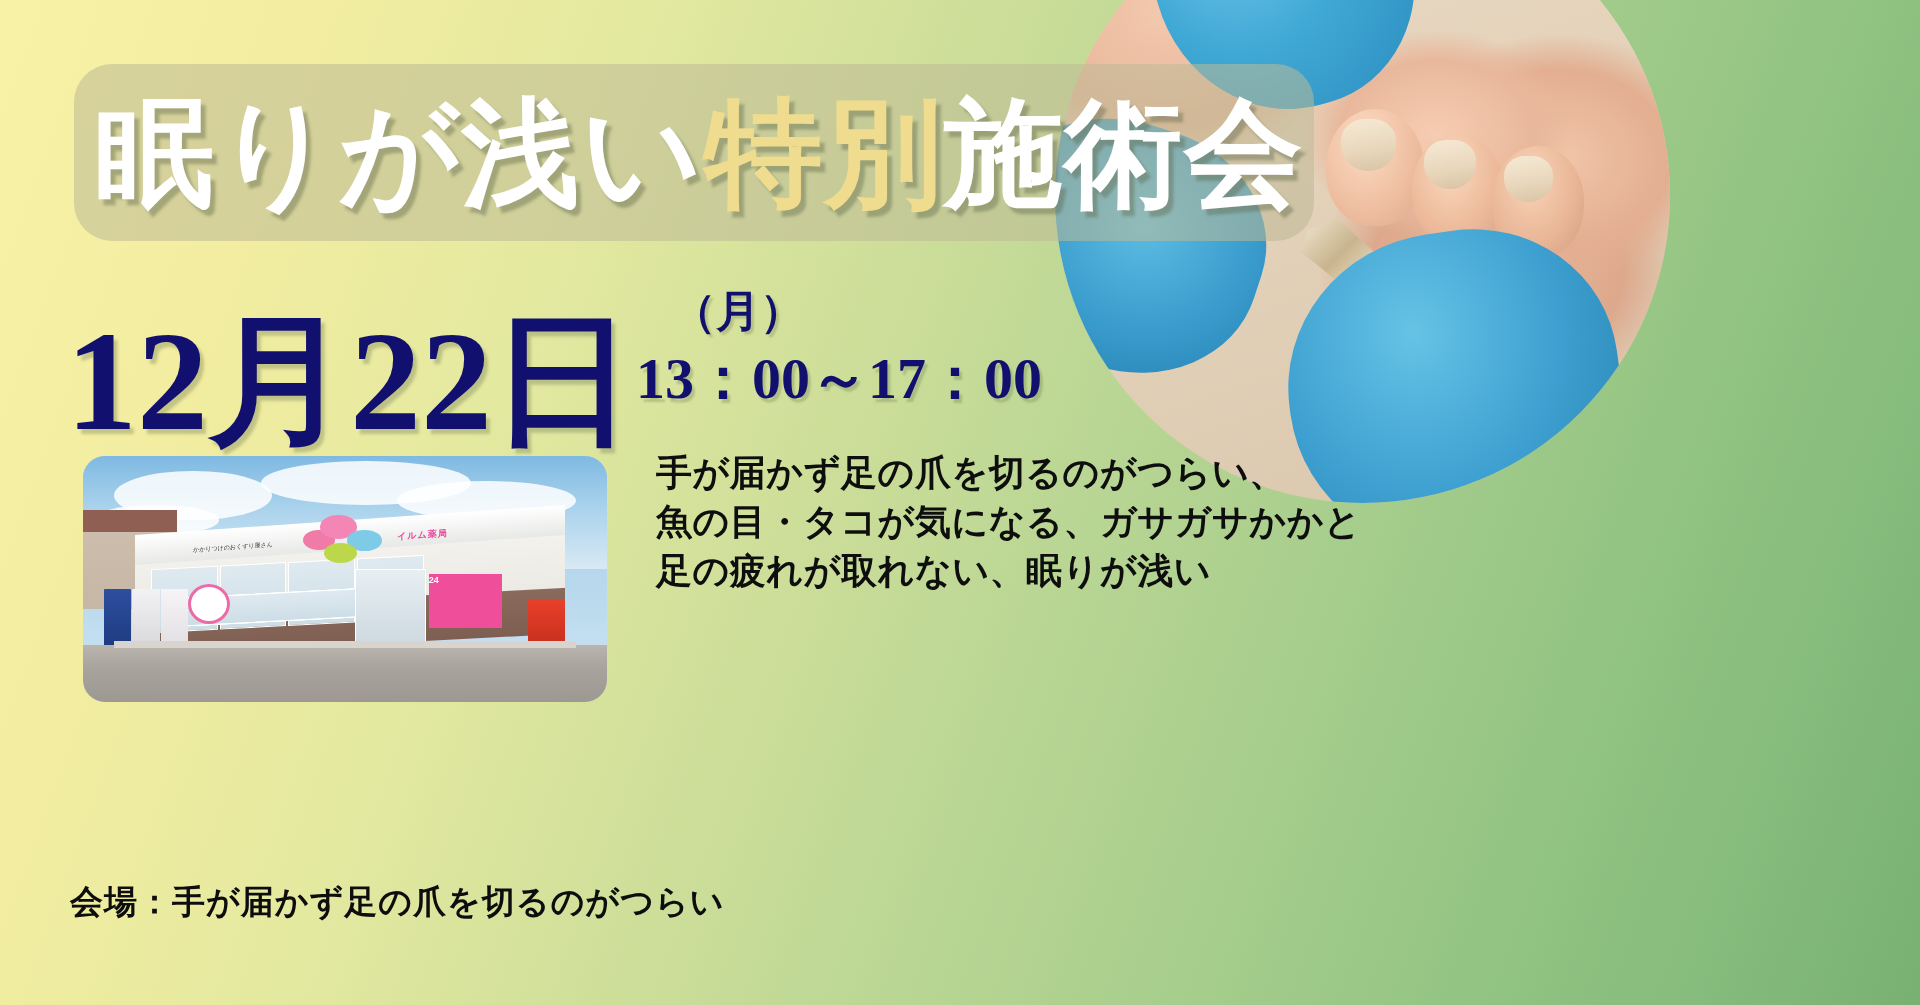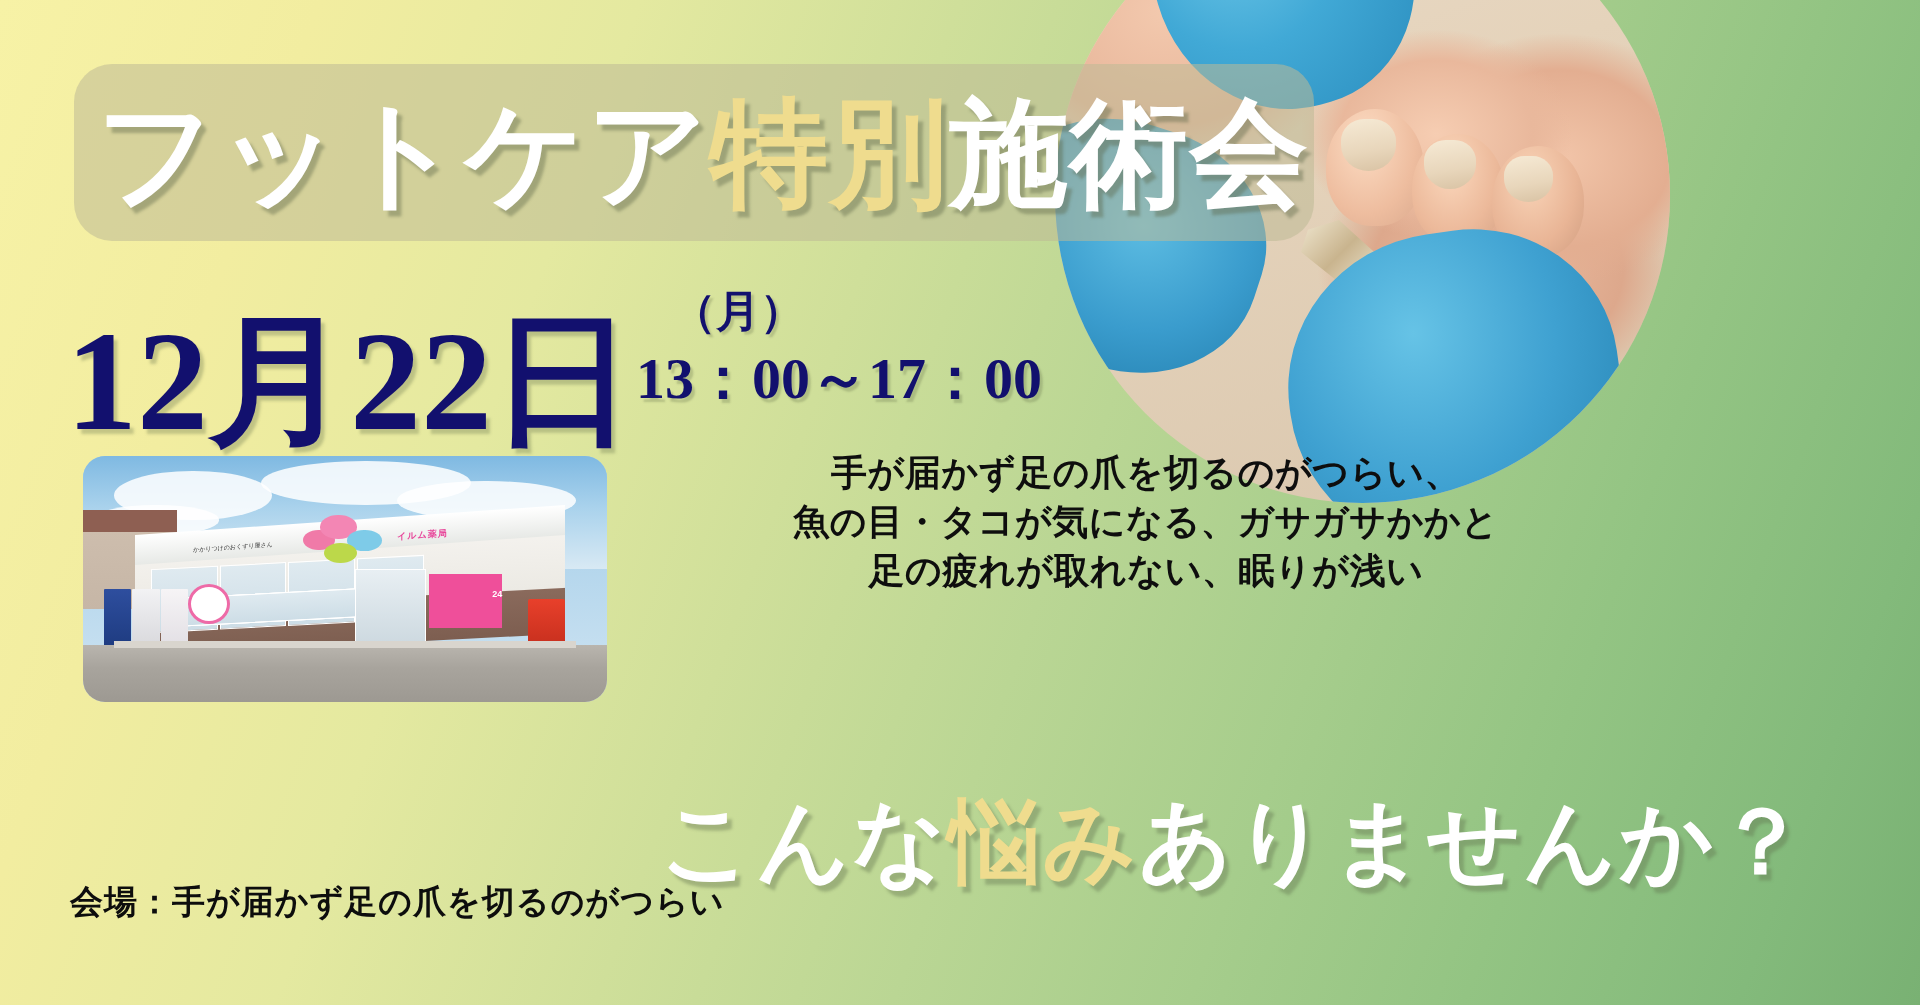--- a/index.html
+++ b/index.html
@@ -136,21 +136,21 @@
   .sl2{left:56%;top:30%;width:44%;height:44%;background:#7ecbe8;}
   .sl3{left:26%;top:56%;width:42%;height:42%;background:#bcd84a;}
   .sl4{left:0;top:30%;width:40%;height:42%;background:#f07aa8;}
   .shop-name{position:absolute;left:60%;top:29%;width:30%;height:9%;
       color:#e8459a;font-weight:700;font-size:9px;line-height:9px;
       transform:skewY(-4deg);letter-spacing:1px;}
   .kakari{position:absolute;left:21%;top:34%;width:32%;height:7%;
       color:#333;font-size:6px;transform:skewY(-4deg);}
   .sign24{position:absolute;left:66%;top:48%;width:14%;height:22%;
       background:#ef4f9a;color:#fff;font-weight:700;font-size:9px;
-      text-align:right;line-height:1.1;padding-top:16px;box-sizing:border-box;}
+      text-align:left;line-height:1.1;padding-top:2px;box-sizing:border-box;}
   .doorway{position:absolute;left:52%;top:46%;width:13%;height:30%;
       background:linear-gradient(#e8eff3,#cdd9e0);border:1px solid #fff;}
   .postbox{position:absolute;left:85%;top:58%;width:7%;height:22%;
       background:linear-gradient(#e8402b,#c22d1c);border-radius:2px 2px 0 0;}
   .postbox-leg{position:absolute;left:87.5%;top:78%;width:2%;height:8%;background:#b32a1a;}
   .vending{position:absolute;left:4%;top:54%;width:16%;height:24%;
       display:flex;gap:1px;}
   .vending div{flex:1;border-radius:1px;}
   .v1{background:linear-gradient(#2e4e9e,#1e3b80);}
   .v2{background:linear-gradient(#f2f2f4,#d8d8dc);}
@@ -169,21 +169,21 @@
     white-space:nowrap;letter-spacing:1px;
   }
 
   
   .body-lines{
     position:absolute;left:656px;top:448px;width:980px;
     font-family:"DejaVu Sans","Liberation Sans",sans-serif;
     font-weight:700;font-size:36px;line-height:49px;color:#0e0e0e;
     letter-spacing:0.5px;
   }
-  .body-lines div{white-space:nowrap;text-align:center;}
+  .body-lines div{white-space:nowrap;}
 
   
   .tagline{
     position:absolute;left:660px;top:786px;white-space:nowrap;
     font-family:"DejaVu Sans","Liberation Sans",sans-serif;
     font-weight:700;font-size:92px;line-height:112px;color:#ffffff;
     letter-spacing:2px;
     text-shadow:5px 6px 3px rgba(95,110,75,0.38);
   }
   .tagline .accent{color:#efdc8e;}
@@ -202,21 +202,21 @@
     <div class="nail nail-b"></div>
     <div class="nail nail-c"></div>
     <div class="glove g1"></div>
     <div class="glove g2"></div>
     <div class="glove g3"></div>
     <div class="nipper"></div>
     <div class="glove g4"></div>
   </div>
 
   <div class="title-banner"></div>
-  <div class="title-text"><span>フットケア</span><span class="accent">特別</span><span>施術会</span></div>
+  <div class="title-text"><span>眠りが浅い</span><span class="accent">特別</span><span>施術会</span></div>
 
   <div class="date-main">12月22日</div>
   <div class="date-dow">（月）</div>
   <div class="date-time">13：00～17：00</div>
 
   <div class="store-photo">
     <div class="sky"></div>
     <div class="cloud c1"></div>
     <div class="cloud c2"></div>
     <div class="cloud c3"></div>
@@ -261,15 +261,14 @@
   </div>
 
   <div class="venue">会場：手が届かず足の爪を切るのがつらい</div>
 
   <div class="body-lines">
     <div>手が届かず足の爪を切るのがつらい、</div>
     <div>魚の目・タコが気になる、ガサガサかかと</div>
     <div>足の疲れが取れない、眠りが浅い</div>
   </div>
 
-  <div class="tagline"><span>こんな</span><span class="accent">悩み</span><span>ありませんか？</span></div>
 
 </div>
 
 </body></html>

